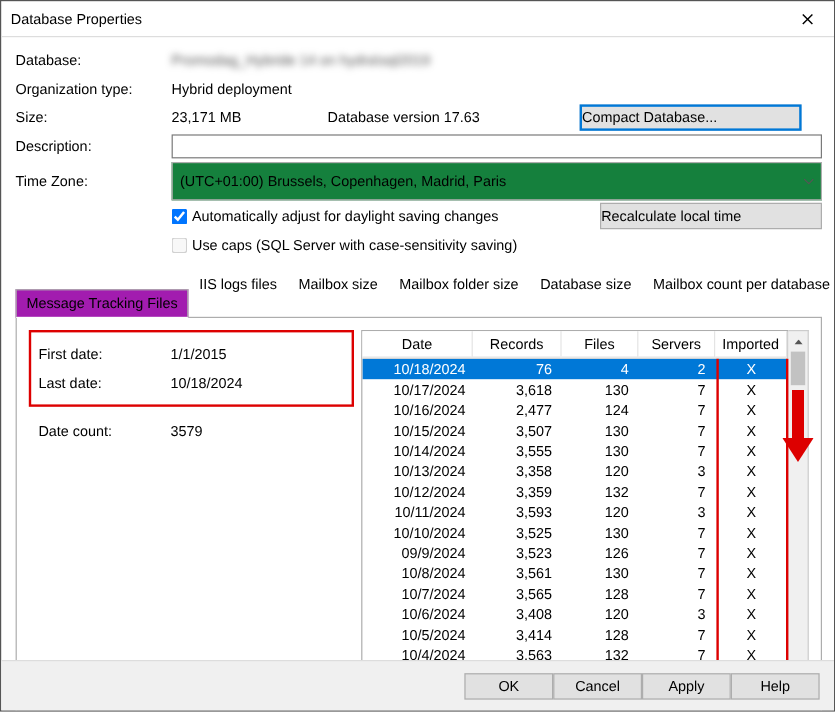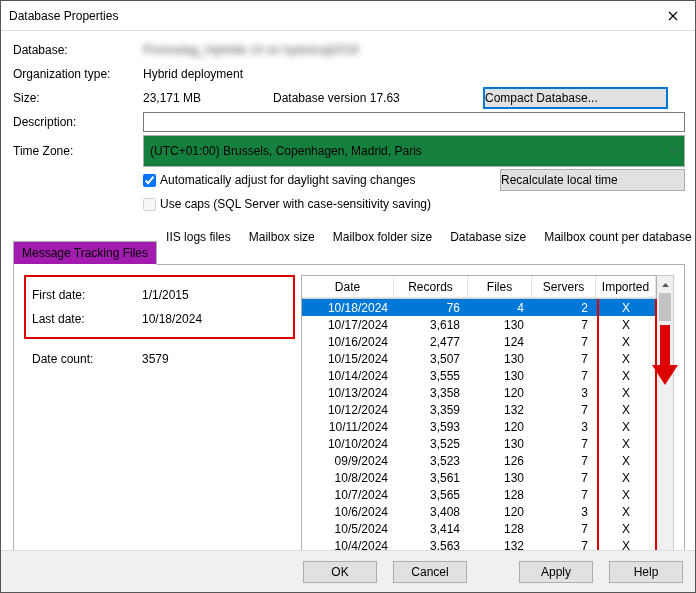--- a/index.html
+++ b/index.html
@@ -41,23 +41,23 @@
 .grow .gc.imp { text-align:center; padding-right:0; }
 .grow.sel { background:#0078d7; }
 .grow.sel .gc { color:#fff; }
 .col-date { width:92px; } .col-rec { width:74px; } .col-files { width:64px; } .col-srv { width:64px; } .col-imp { width:60px; }
 .impborder { position:absolute; border-left:2px solid #d00; border-right:2px solid #d00; border-bottom:2px solid #d00; top:24px; bottom:1px; left:296px; width:60px; pointer-events:none; }
 .vscroll { width:17px; background:#f0f0f0; border:1px solid #ccc; border-left:none; display:flex; flex-direction:column; }
 .vscroll .vsbtn { height:17px; display:flex; align-items:center; justify-content:center; font-size:9px; color:#555; }
 .vscroll .track { flex:1; position:relative; }
 .vscroll .thumb { position:absolute; top:0; left:2px; right:2px; height:28px; background:#c2c2c2; }
 .redarrow { position:absolute; right:-4px; top:50px; }
-.footer { position:absolute; bottom:0; left:0; right:0; height:42px; border-top:1px solid #ddd; display:flex; align-items:center; justify-content:flex-end; gap:16px; padding:0 12px; background:#f0f0f0; }
+.footer { position:absolute; bottom:0; left:0; right:0; height:42px; border-top:1px solid #ddd; display:flex; align-items:center; justify-content:flex-end; gap:0; padding:0 12px; background:#f0f0f0; }
 .footer .fbtn { width:74px; height:22px; border:1px solid #adadad; background:#e1e1e1; display:flex; align-items:center; justify-content:center; }
-.footer .fbtn.dis { color:#a0a0a0;margin-left:36px; }
+.footer .fbtn.dis { color:#a0a0a0; }
 svg { display:block; }
 </style>
 </head>
 <body>
 
 <div class="titlebar">
   <span class="title">Database Properties</span>
   <div class="close">
     <svg width="10" height="10">
         <path d="M1 1 L9 9 M9 1 L1 9" stroke="#000" stroke-width="1.2"></path>

